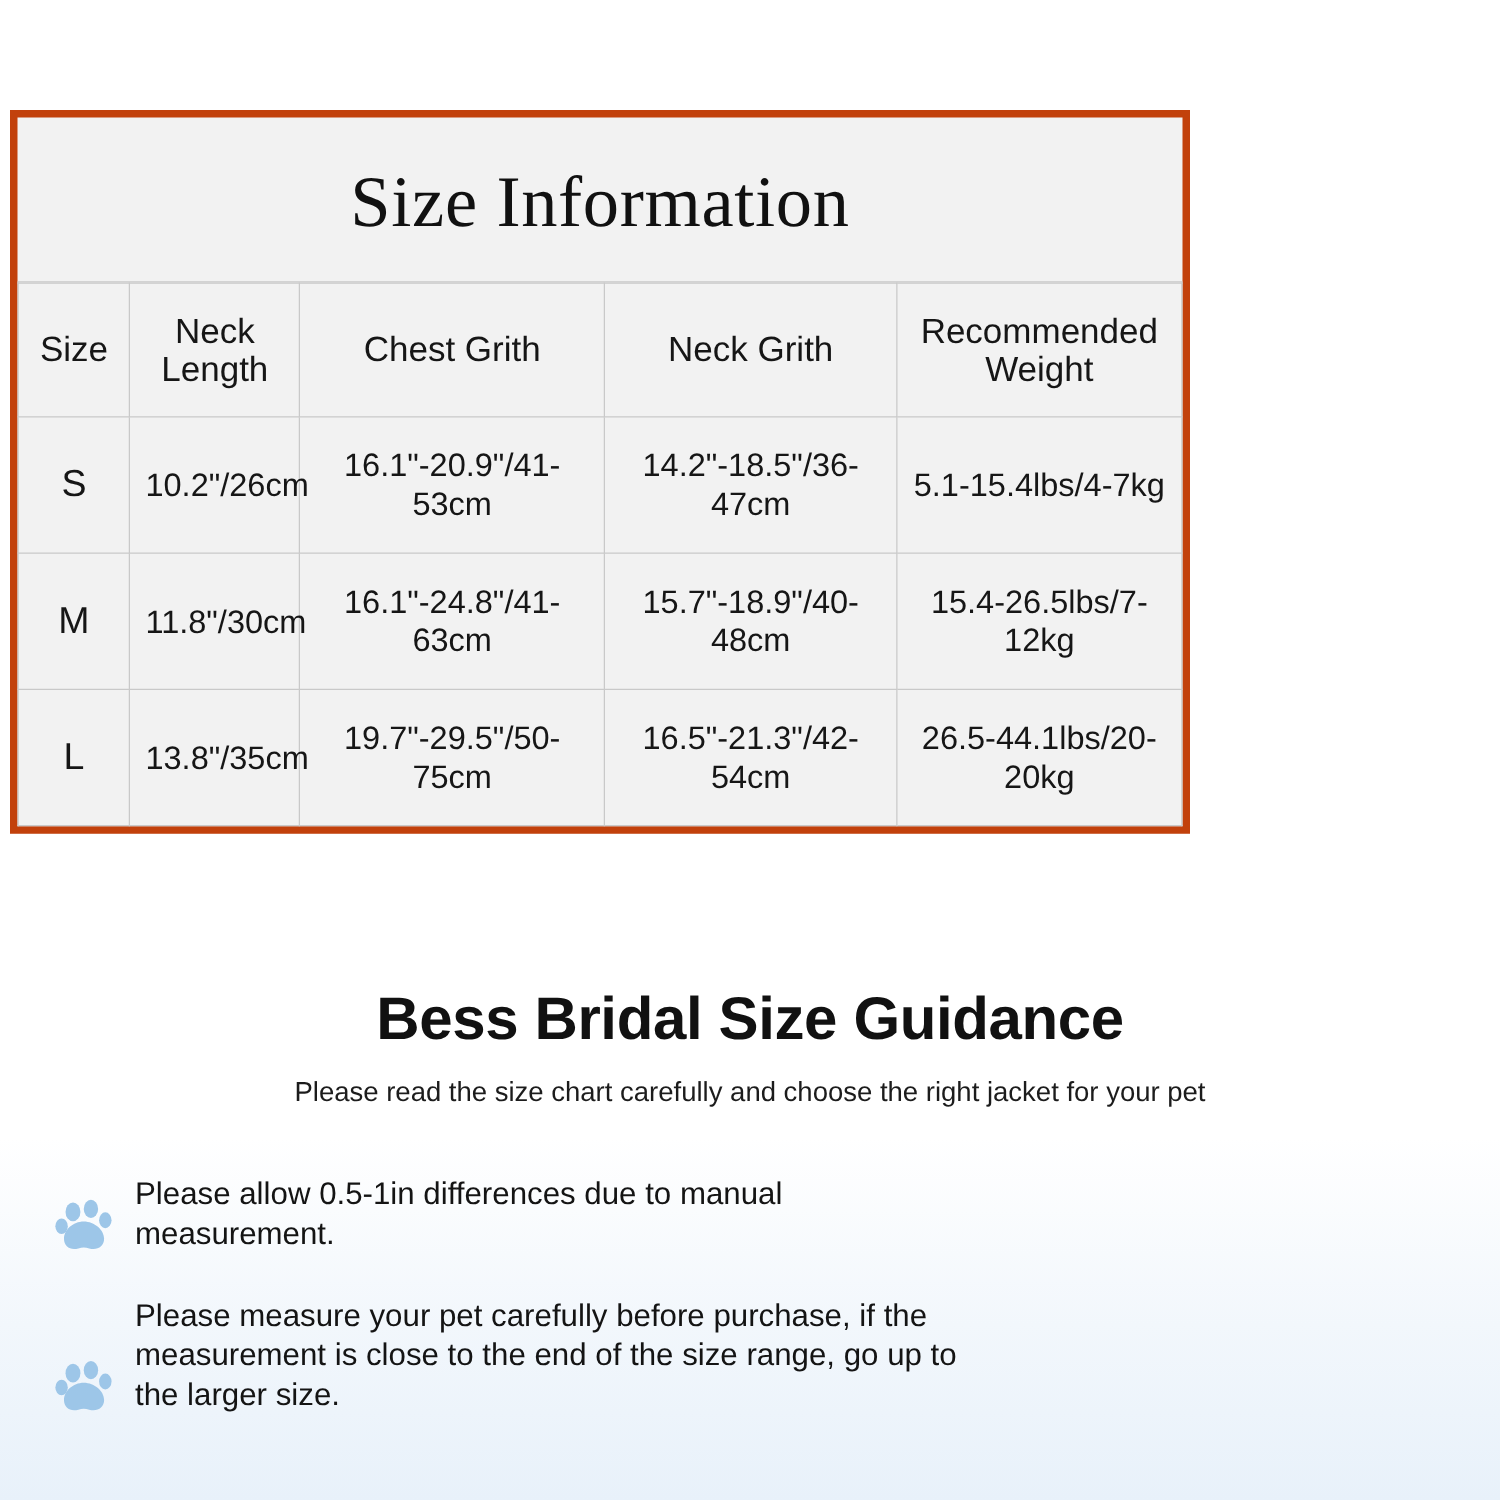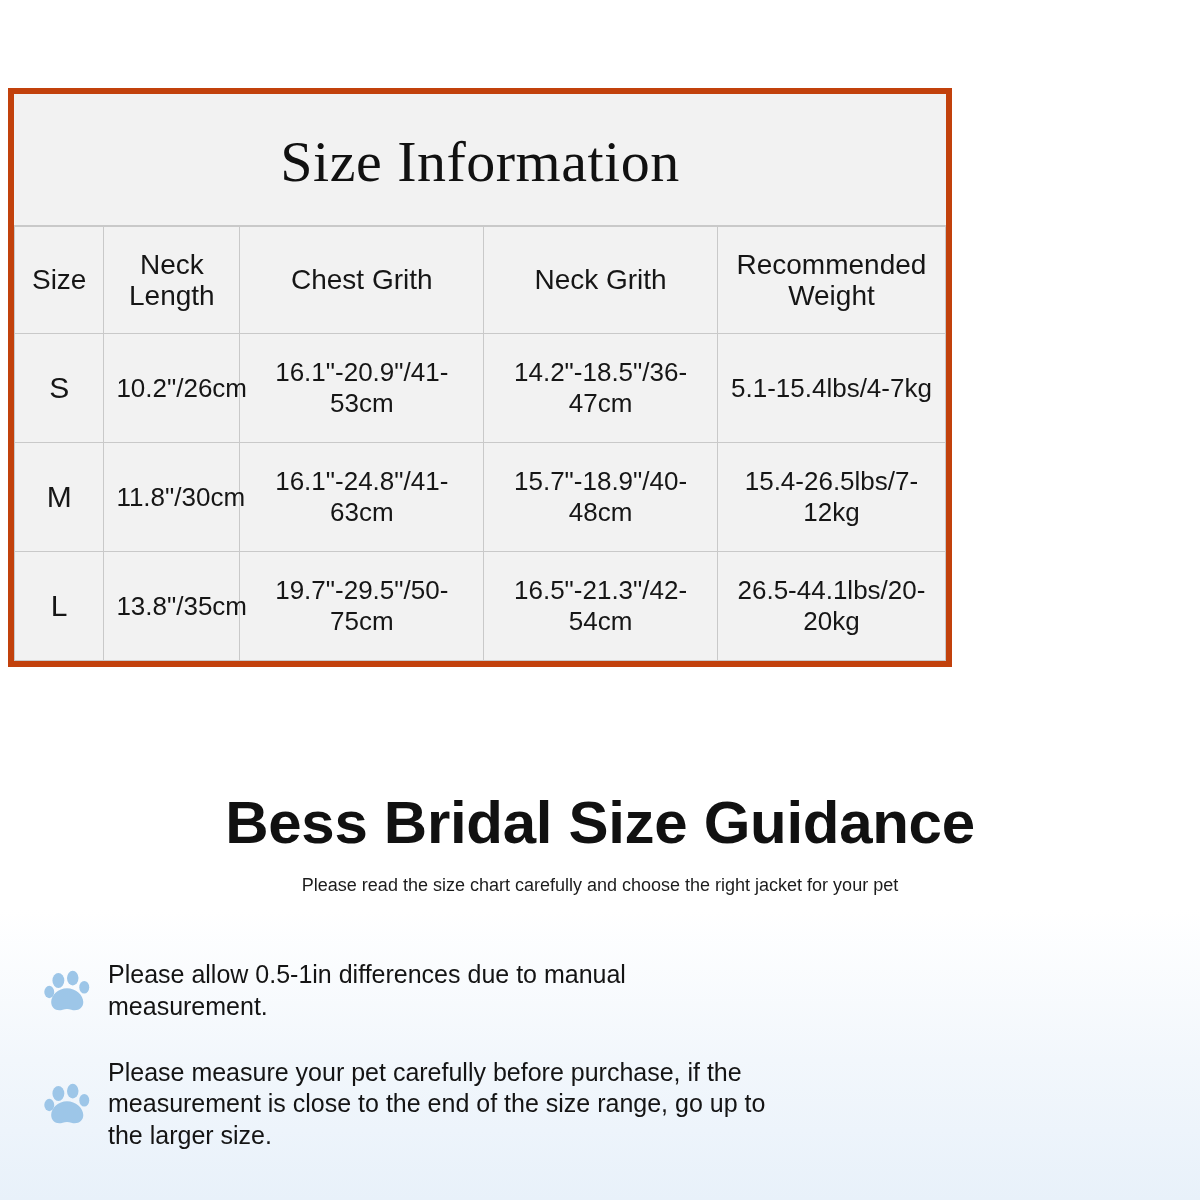--- a/index.html
+++ b/index.html
@@ -72,43 +72,42 @@
   .guidance {
     position: absolute;
     left: 0;
     top: 700px;
     width: 1200px;
     height: 500px;
     background: linear-gradient(180deg, #ffffff 0%, #ffffff 42%, #f2f7fc 72%, #e8f1fa 100%);
   }
   .g-title {
     text-align: center;
-    font-size: 60px;
+    font-size: 48px;
     font-weight: 700;
     color: #111;
     margin: 88px 0 0 0;
     letter-spacing: -0.3px;
   }
   .g-sub {
     text-align: center;
-    font-size: 18px;
+    font-size: 22px;
     color: #1c1c1c;
     margin: 18px 0 0 0;
   }
   .notes {
     position: absolute;
     left: 44px;
     top: 240px;
     width: 740px;
   }
   .note {
     display: flex;
-    align-items: center;
+    align-items: flex-end;
     margin-bottom: 34px;
-    margin-top: 19px;
   }
   .paw {
     width: 46px;
     height: 46px;
     flex: 0 0 46px;
     margin-right: 18px;
     margin-top: 2px;
   }
   .note-text {
     font-size: 25px;

